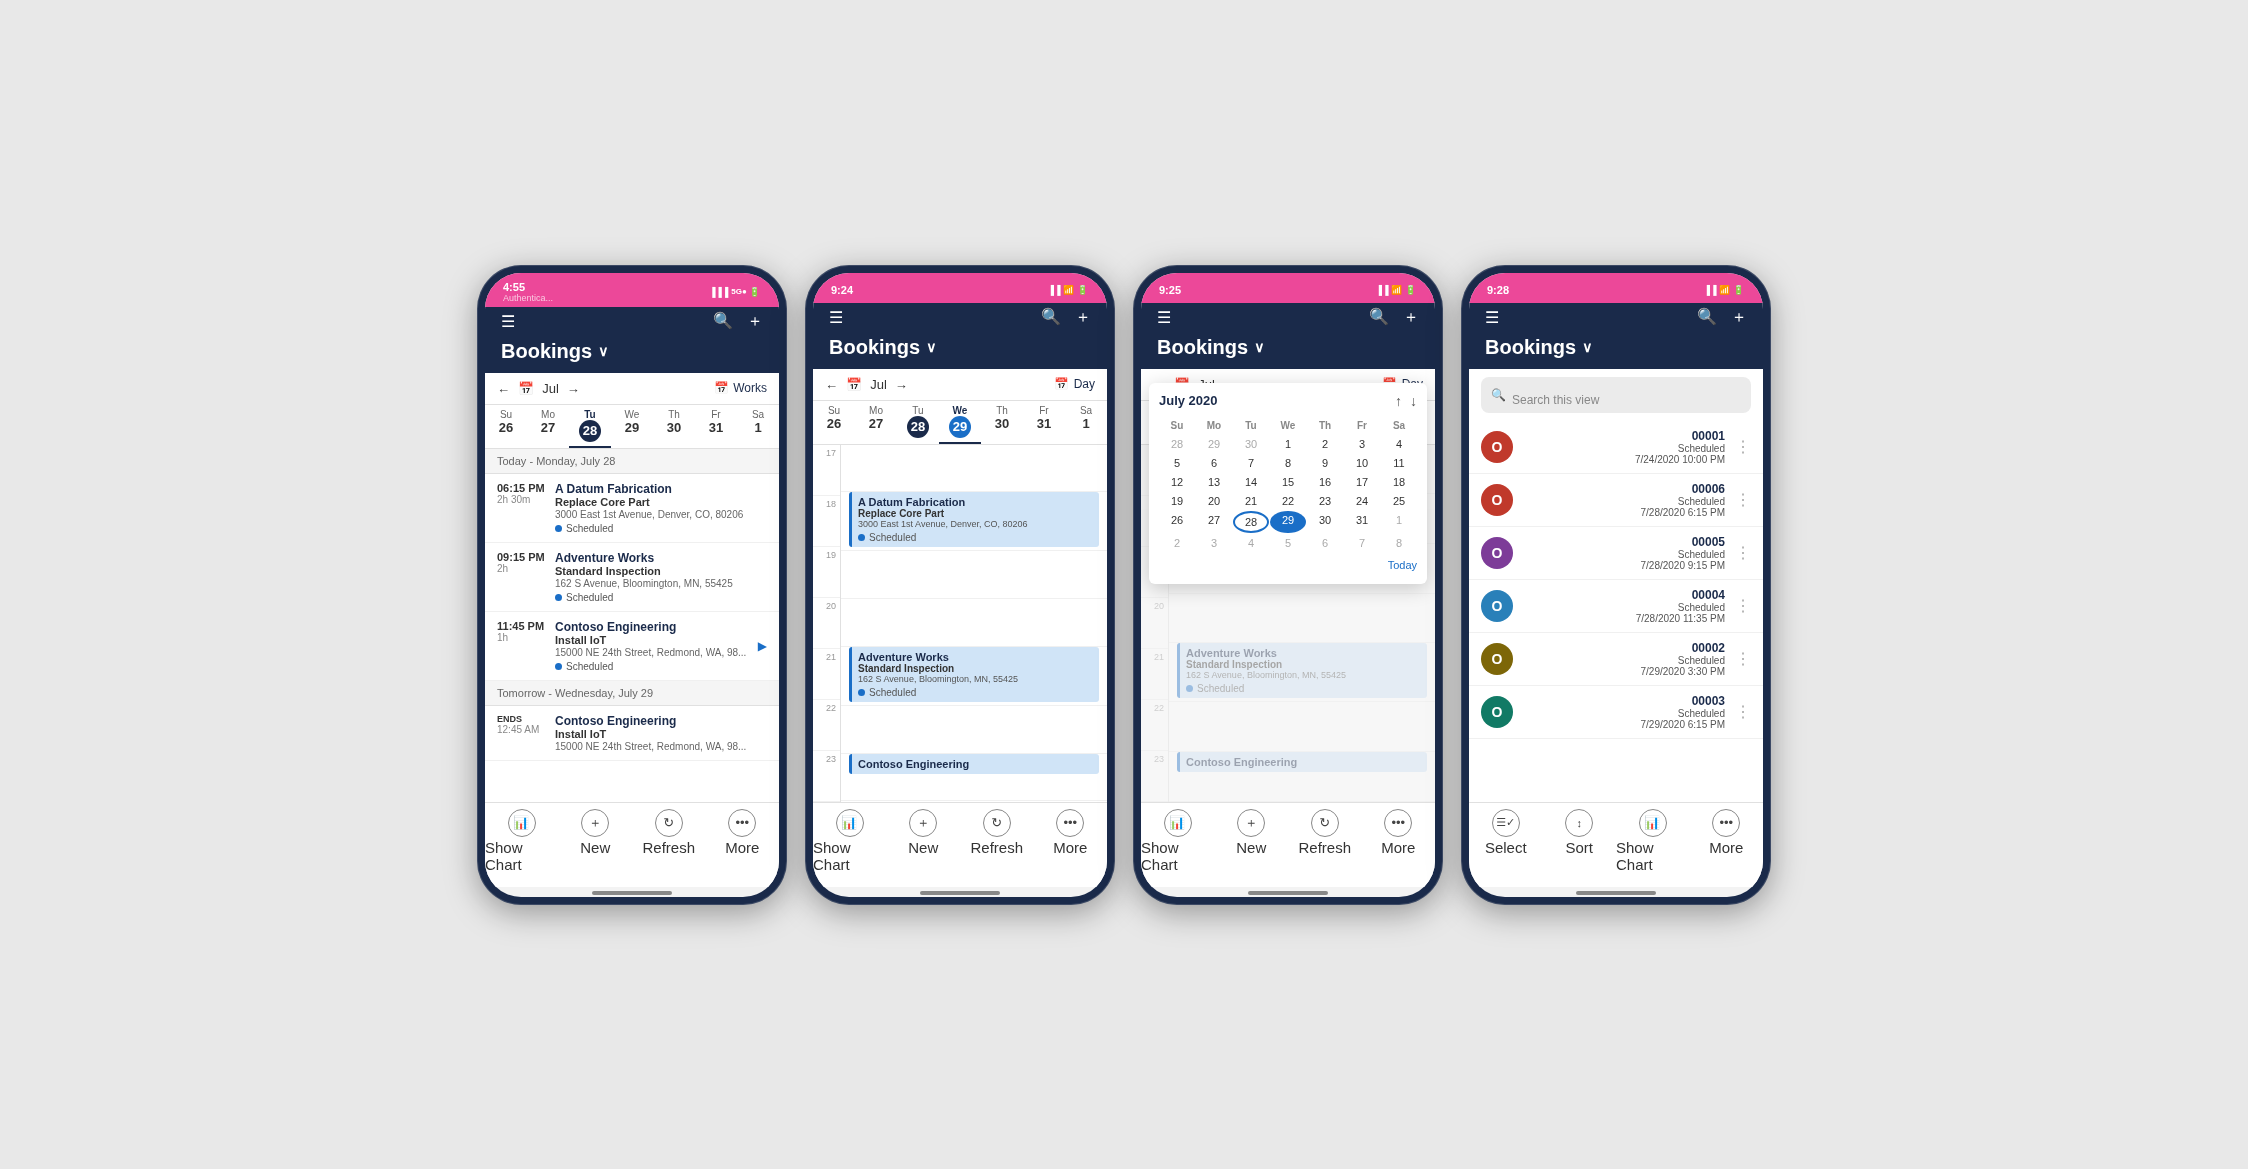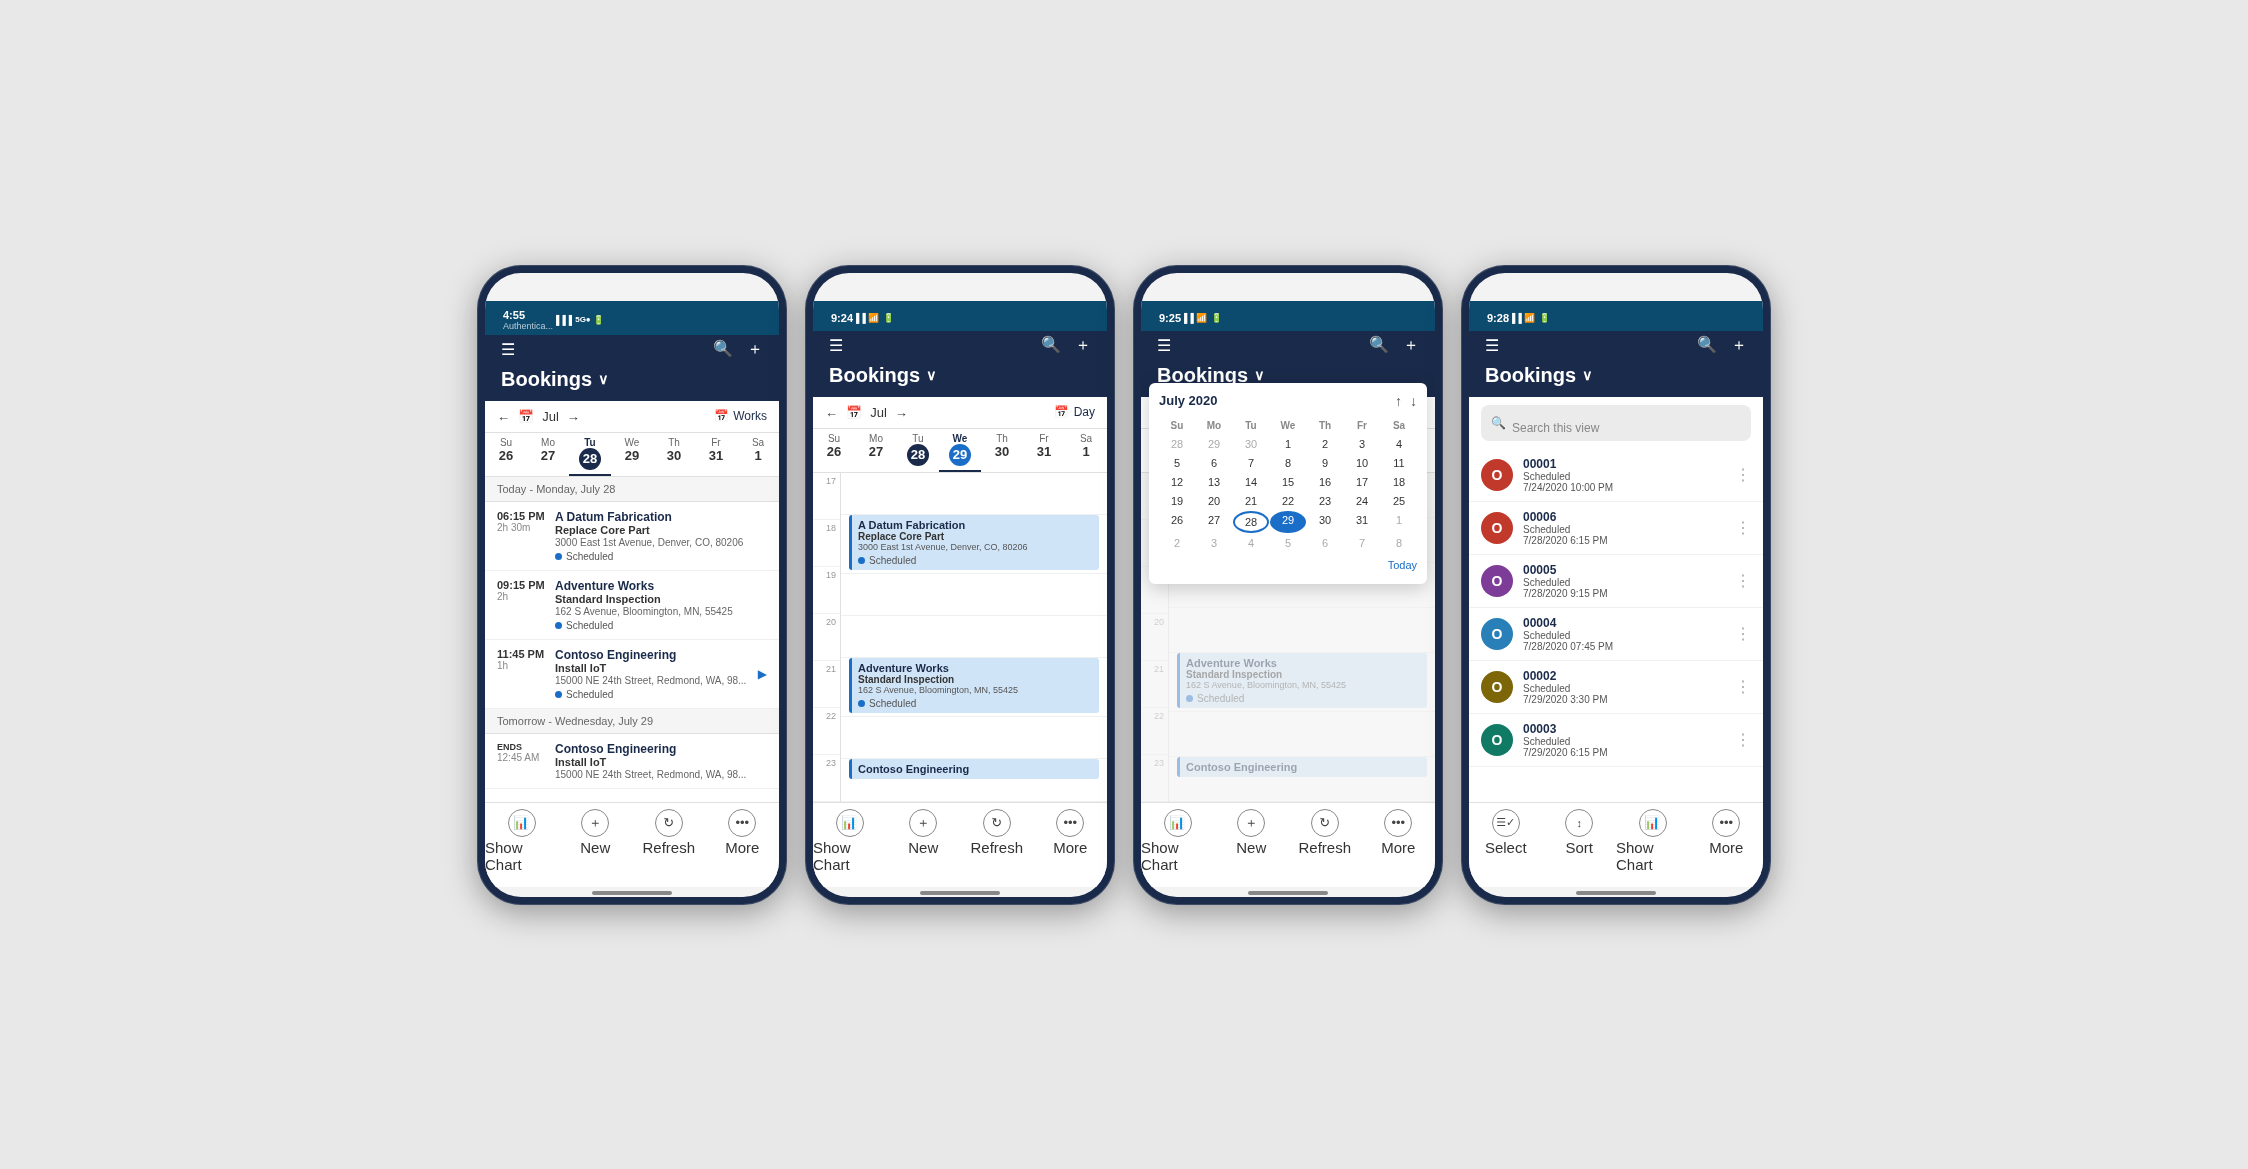--- a/index.html
+++ b/index.html
@@ -31,26 +31,26 @@
     .phone-inner {
       flex: 1;
       background: #f3f3f3;
       border-radius: 36px;
       overflow: hidden;
       display: flex;
       flex-direction: column;
     }
     
     .status-bar {
-      background: #0c4a6e;
-      display: flex;
+      background: #ec4899;
+      display: flex;
+      justify-content: space-between;
       align-items: center;
       padding: 8px 18px 4px 18px;
       min-height: 30px;
-      margin-top: 28px;
     }
     .status-time {
       color: white;
       font-size: 11px;
       font-weight: 600;
     }
     .status-icons {
       display: flex;
       align-items: center;
       gap: 3px;
@@ -345,21 +345,21 @@
       border-bottom: 1px solid #f0f0f0;
       gap: 10px;
     }
     .list-avatar {
       width: 32px; height: 32px;
       border-radius: 50%;
       display: flex; align-items: center; justify-content: center;
       font-weight: 700; font-size: 14px; color: white;
       min-width: 32px;
     }
-    .list-info { flex: 1; }
+    .list-info { flex: 1; text-align: right; }
     .list-id { font-weight: 700; font-size: 12px; color: #1a2a4a; }
     .list-status { font-size: 10px; color: #555; }
     .list-date { font-size: 10px; color: #555; }
     .list-more { font-size: 16px; color: #aaa; cursor: pointer; }
     
     .home-indicator {
       height: 4px;
       width: 80px;
       background: #888;
       border-radius: 2px;
@@ -878,21 +878,21 @@
             <div class="list-date">7/28/2020 9:15 PM</div>
           </div>
           <span class="list-more">⋮</span>
         </div>
 
         <div class="list-item">
           <div class="list-avatar" style="background:#2980b9;">O</div>
           <div class="list-info">
             <div class="list-id">00004</div>
             <div class="list-status">Scheduled</div>
-            <div class="list-date">7/28/2020 07:45 PM</div>
+            <div class="list-date">7/28/2020 11:35 PM</div>
           </div>
           <span class="list-more">⋮</span>
         </div>
 
         <div class="list-item">
           <div class="list-avatar" style="background:#7d6608;">O</div>
           <div class="list-info">
             <div class="list-id">00002</div>
             <div class="list-status">Scheduled</div>
             <div class="list-date">7/29/2020 3:30 PM</div>

